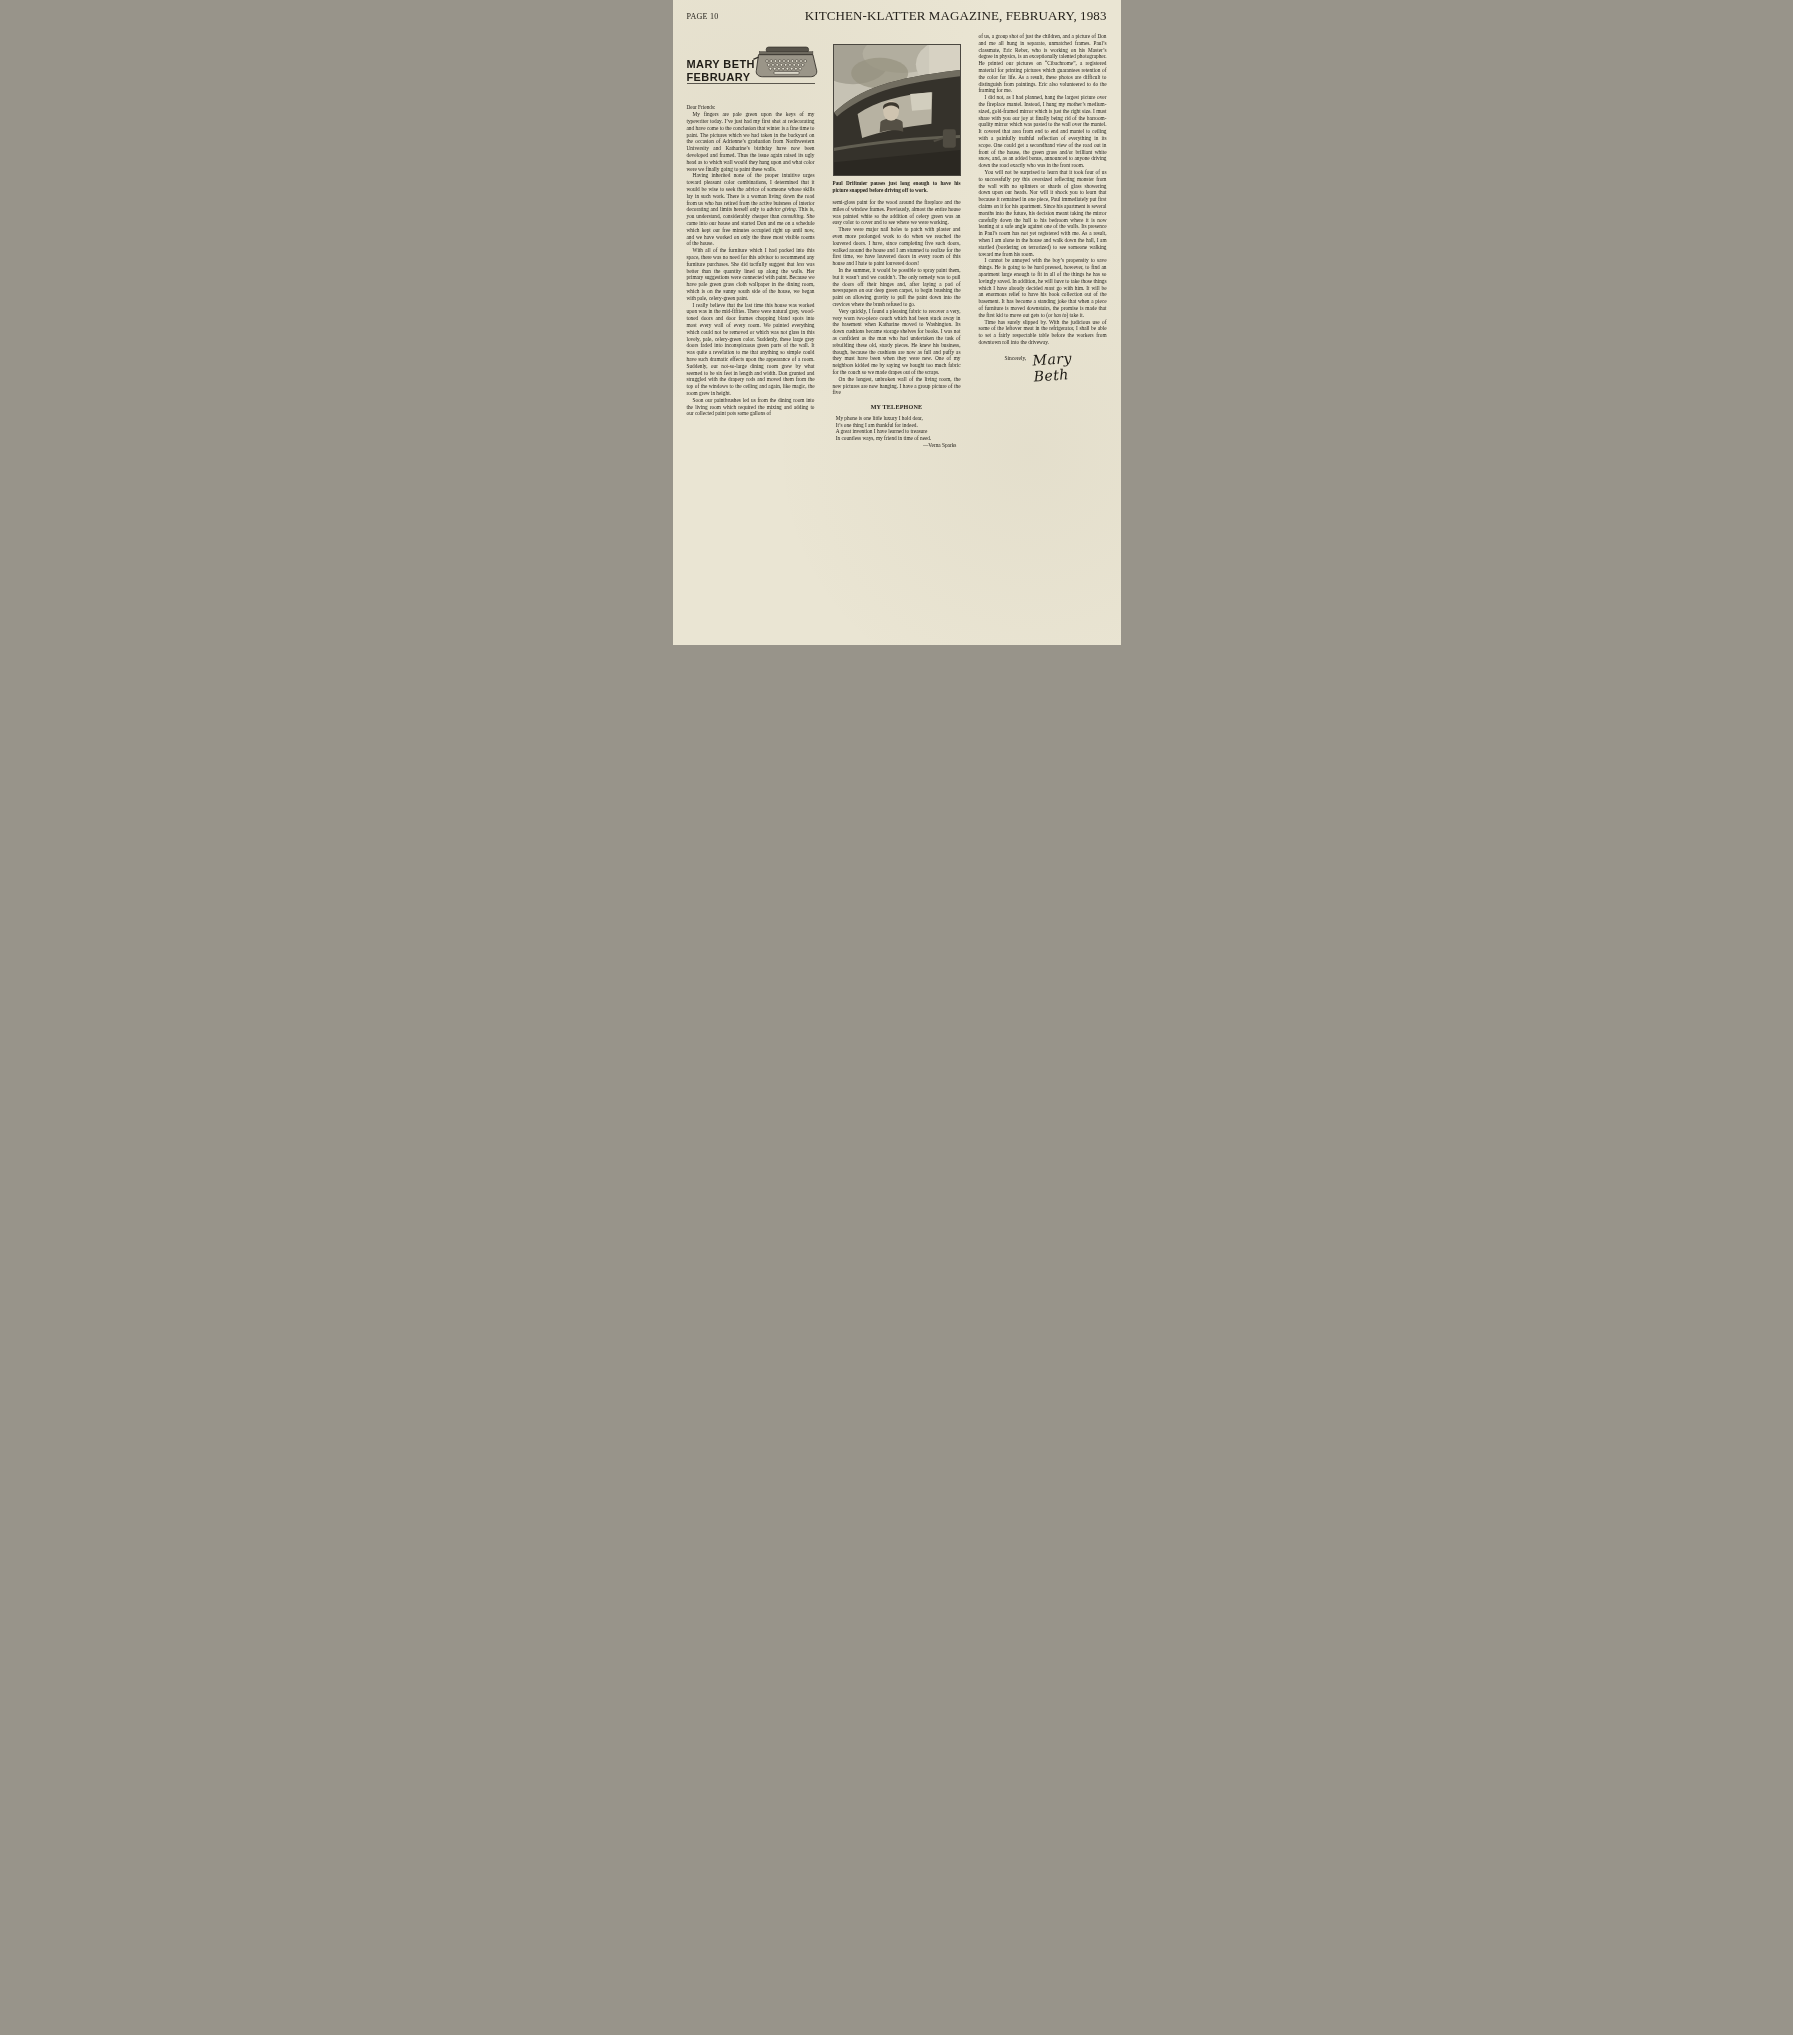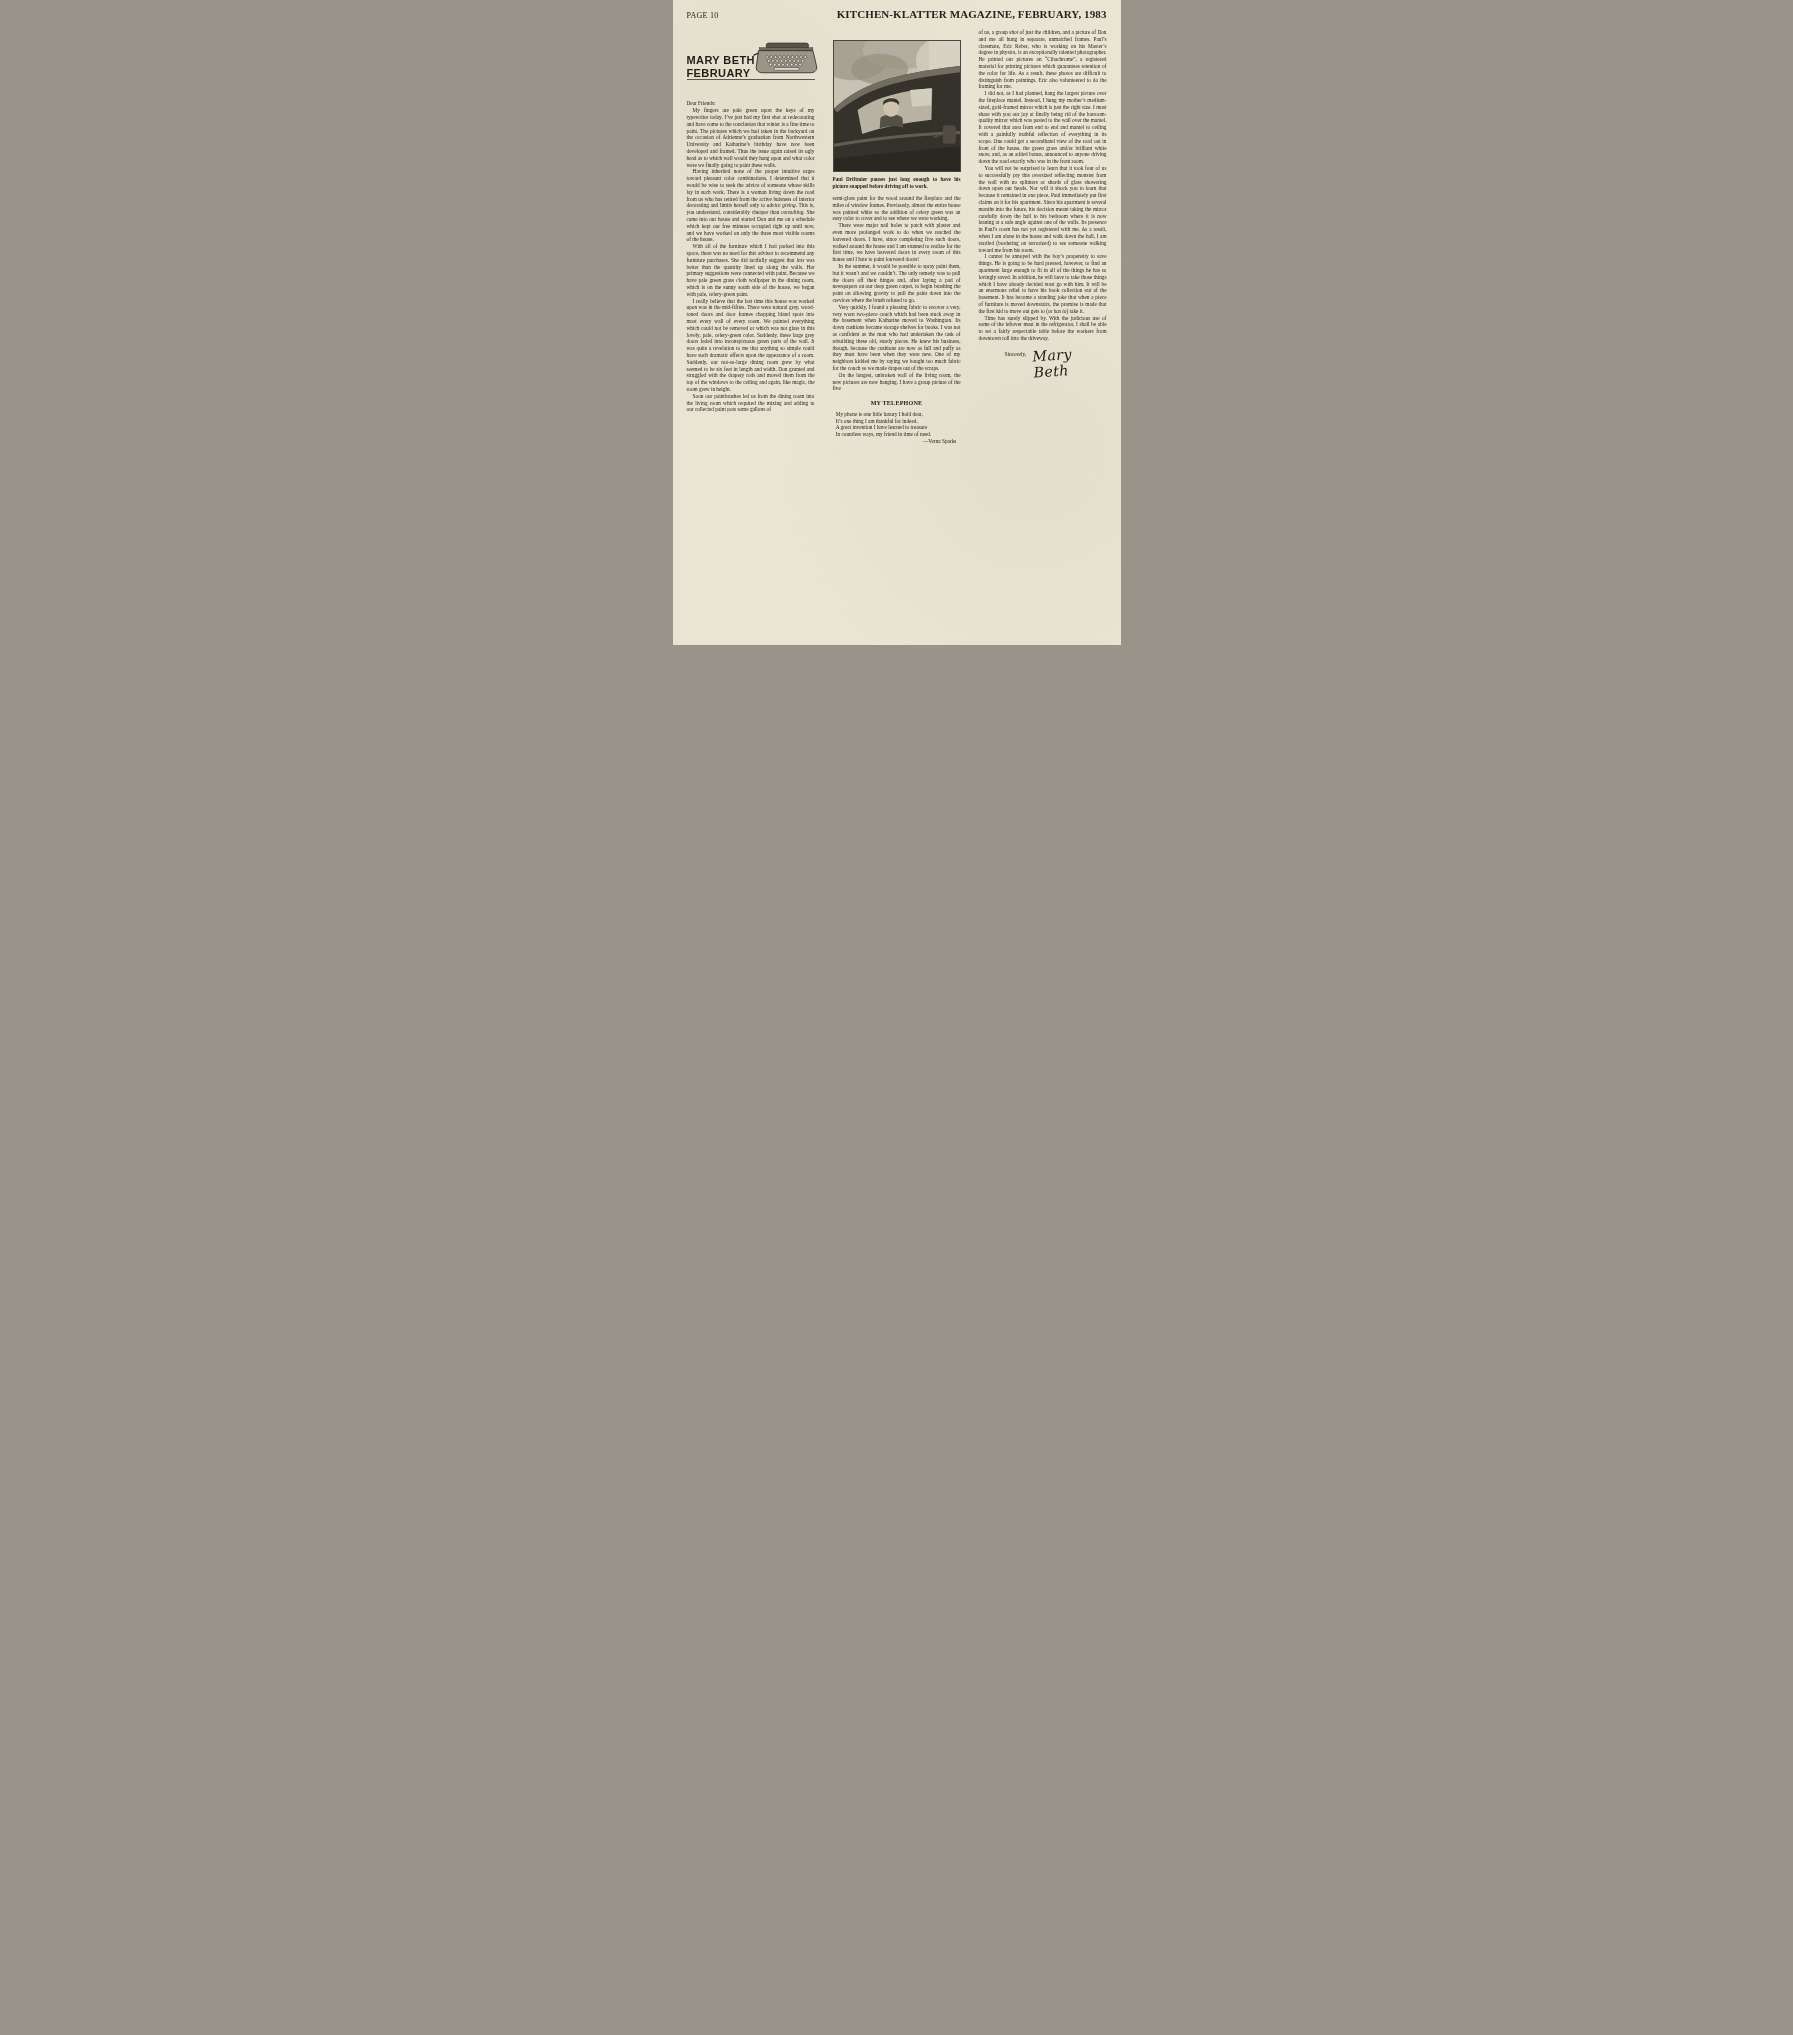--- a/index.html
+++ b/index.html
@@ -12,23 +12,23 @@
     background-image:
       radial-gradient(circle at 15% 20%, rgba(110,100,70,0.05), transparent 45%),
       radial-gradient(circle at 80% 70%, rgba(110,100,70,0.05), transparent 45%);
     color:#26231d;
     font-family:"Liberation Serif", serif;
     padding:5.7px 14px 14.7px 14px;
     position:relative;
   }
 
   
-  .pageheader { display:flex; justify-content:space-between; align-items:flex-end; padding-top:2.4px; }
+  .pageheader { display:flex; justify-content:space-between; align-items:center; padding-top:2.4px; }
   .pagenum { font-size:8.1px; letter-spacing:0.2px; }
-  .magtitle { font-size:11px; font-weight:bold; letter-spacing:0.1px; }
+  .magtitle { font-size:13px; font-weight:normal; letter-spacing:0.1px; }
 
   
   .columns { display:grid; grid-template-columns:repeat(3,1fr); column-gap:18px; margin-top:9px; }
   .col { font-size:5.3px; line-height:6.8px; text-align:justify; hyphens:auto; }
   .col1 { padding-top:18px; }
   .col2 { padding-top:11.4px; }
   .col3 { padding-top:0; }
 
   
   .masthead { position:relative; height:42px; margin-bottom:10.6px; }

